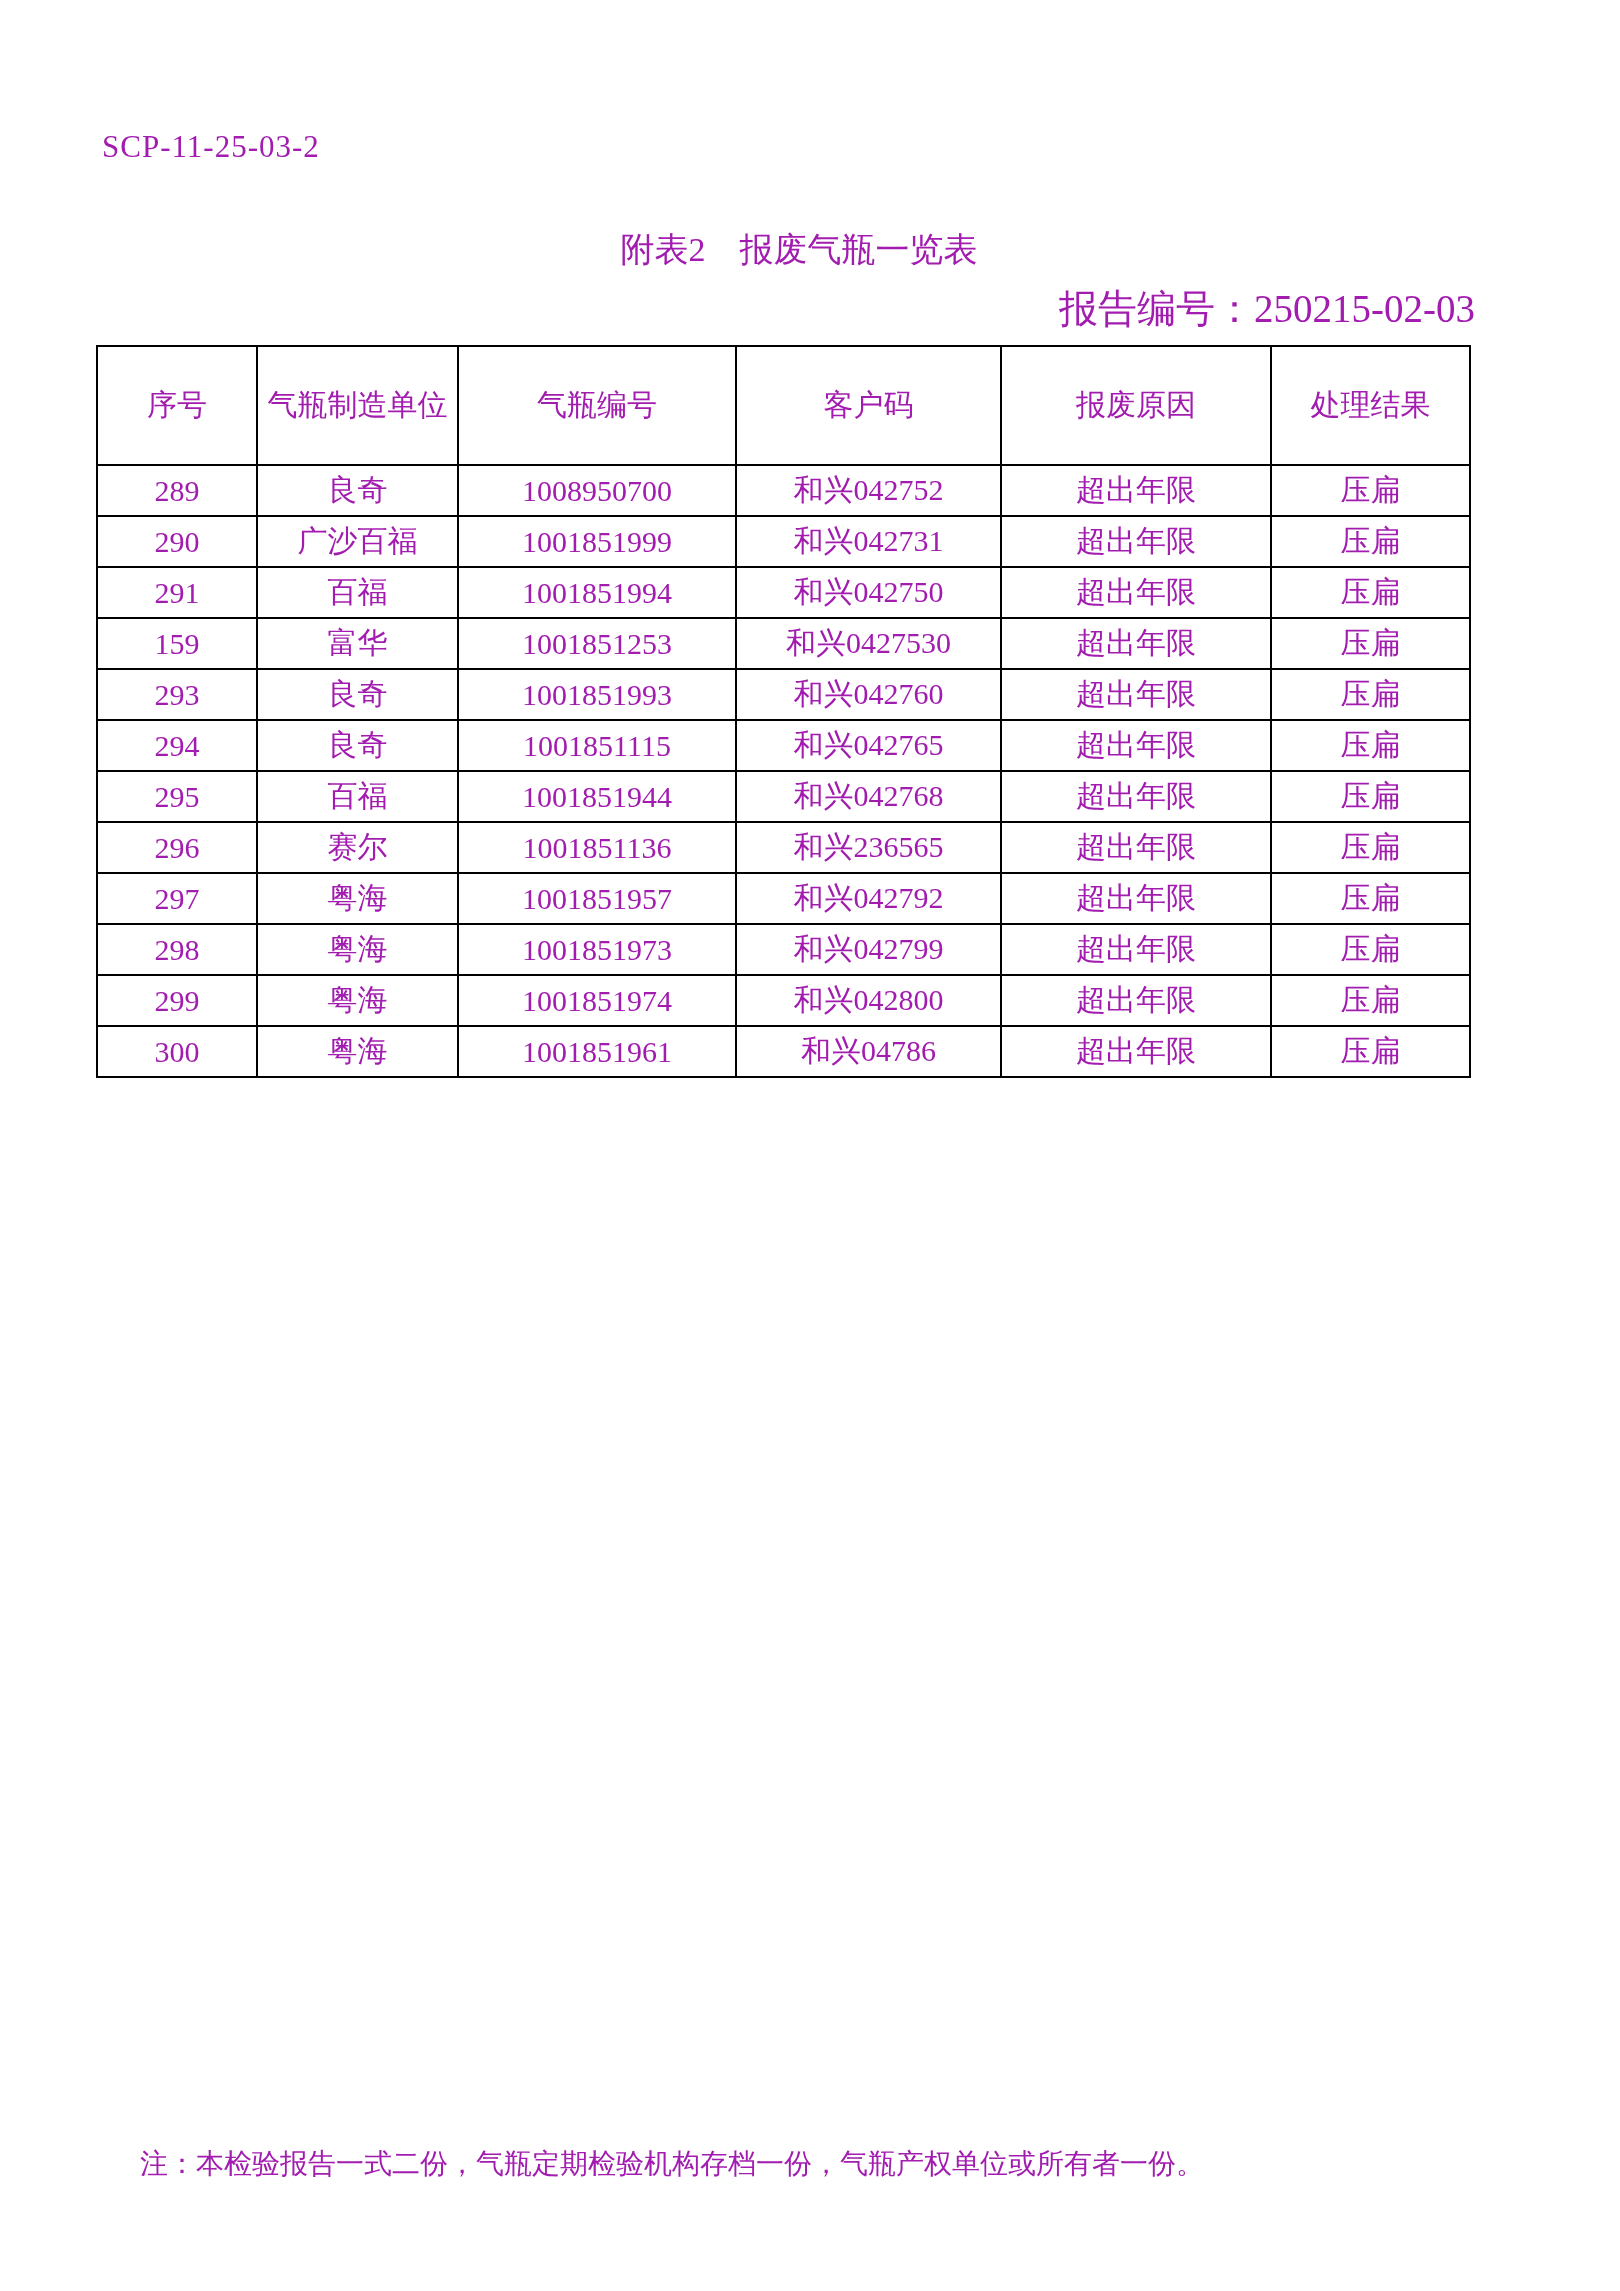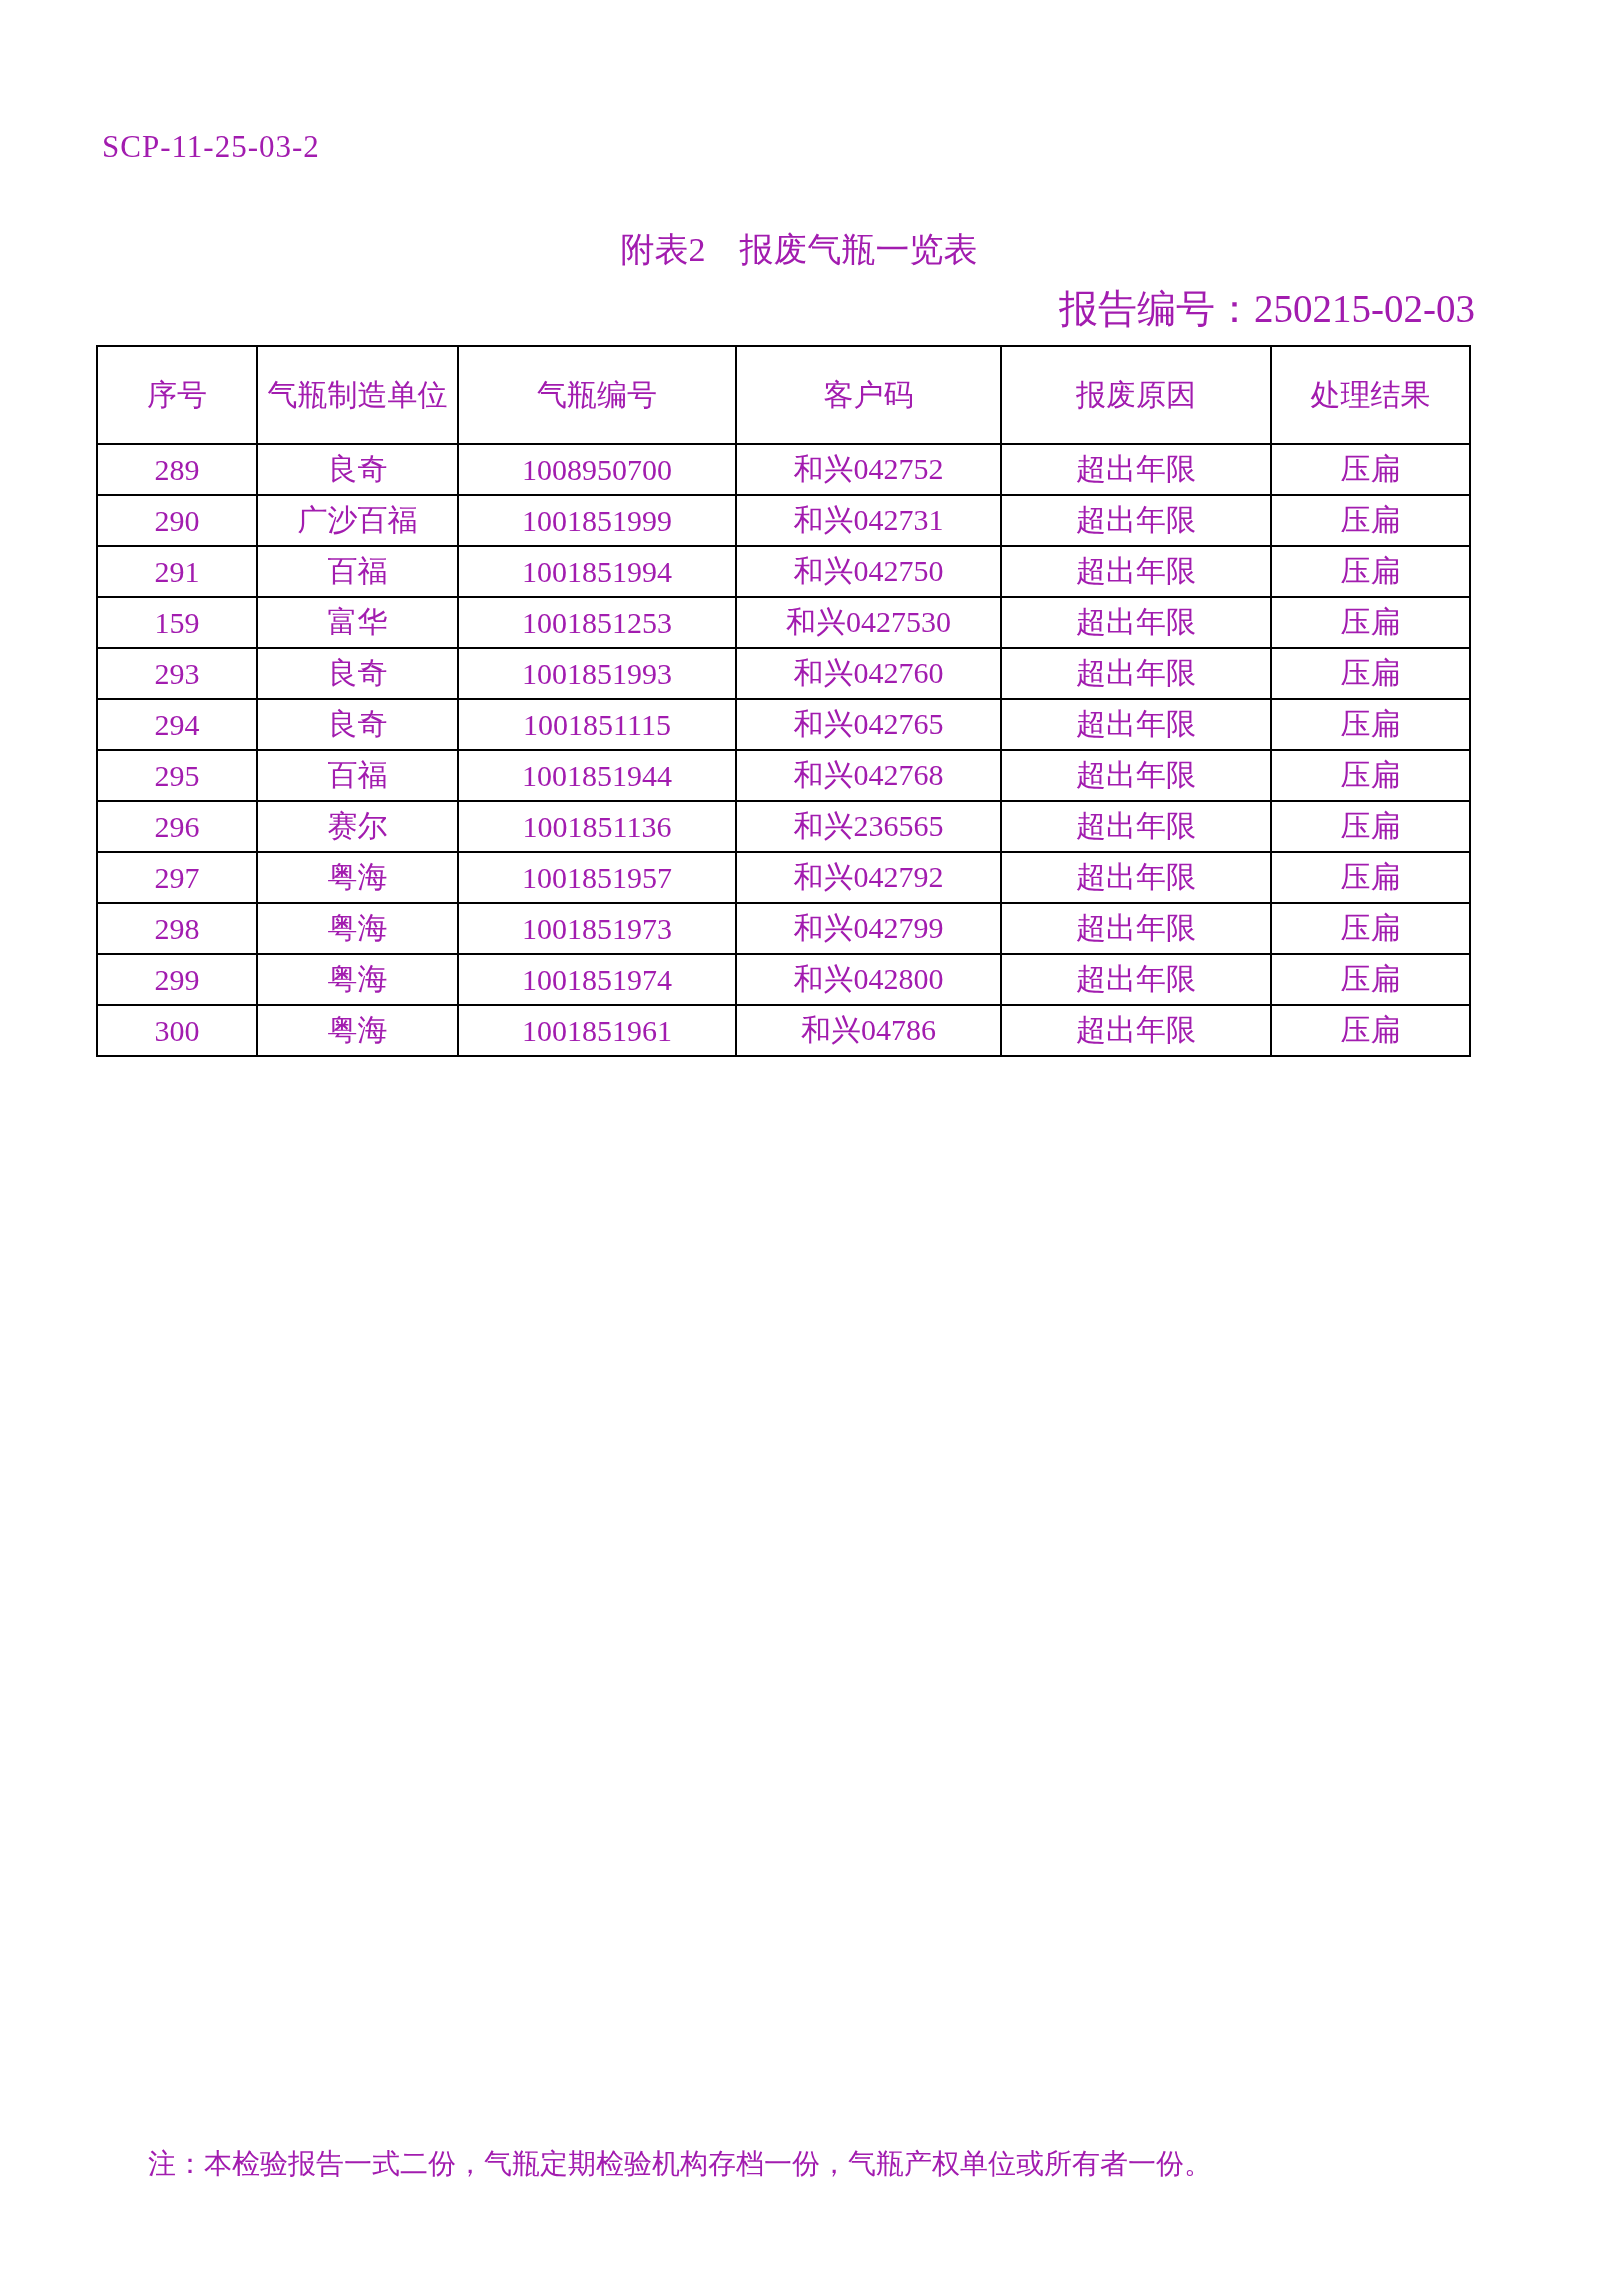--- a/index.html
+++ b/index.html
@@ -53,28 +53,28 @@
     border: 2.9px solid #000000;
     text-align: center;
     vertical-align: middle;
     font-size: 30px;
     font-weight: normal;
     padding: 0;
     overflow: hidden;
     white-space: nowrap;
   }
   table.main-table thead tr {
-    height: 98px;
+    height: 119px;
   }
   table.main-table tbody tr {
     height: 51px;
   }
   .note {
     position: absolute;
-    left: 148px;
+    left: 140px;
     top: 2145px;
     font-size: 28px;
     white-space: nowrap;
   }
 </style>
 </head>
 <body>
 
 <div class="page">
 

